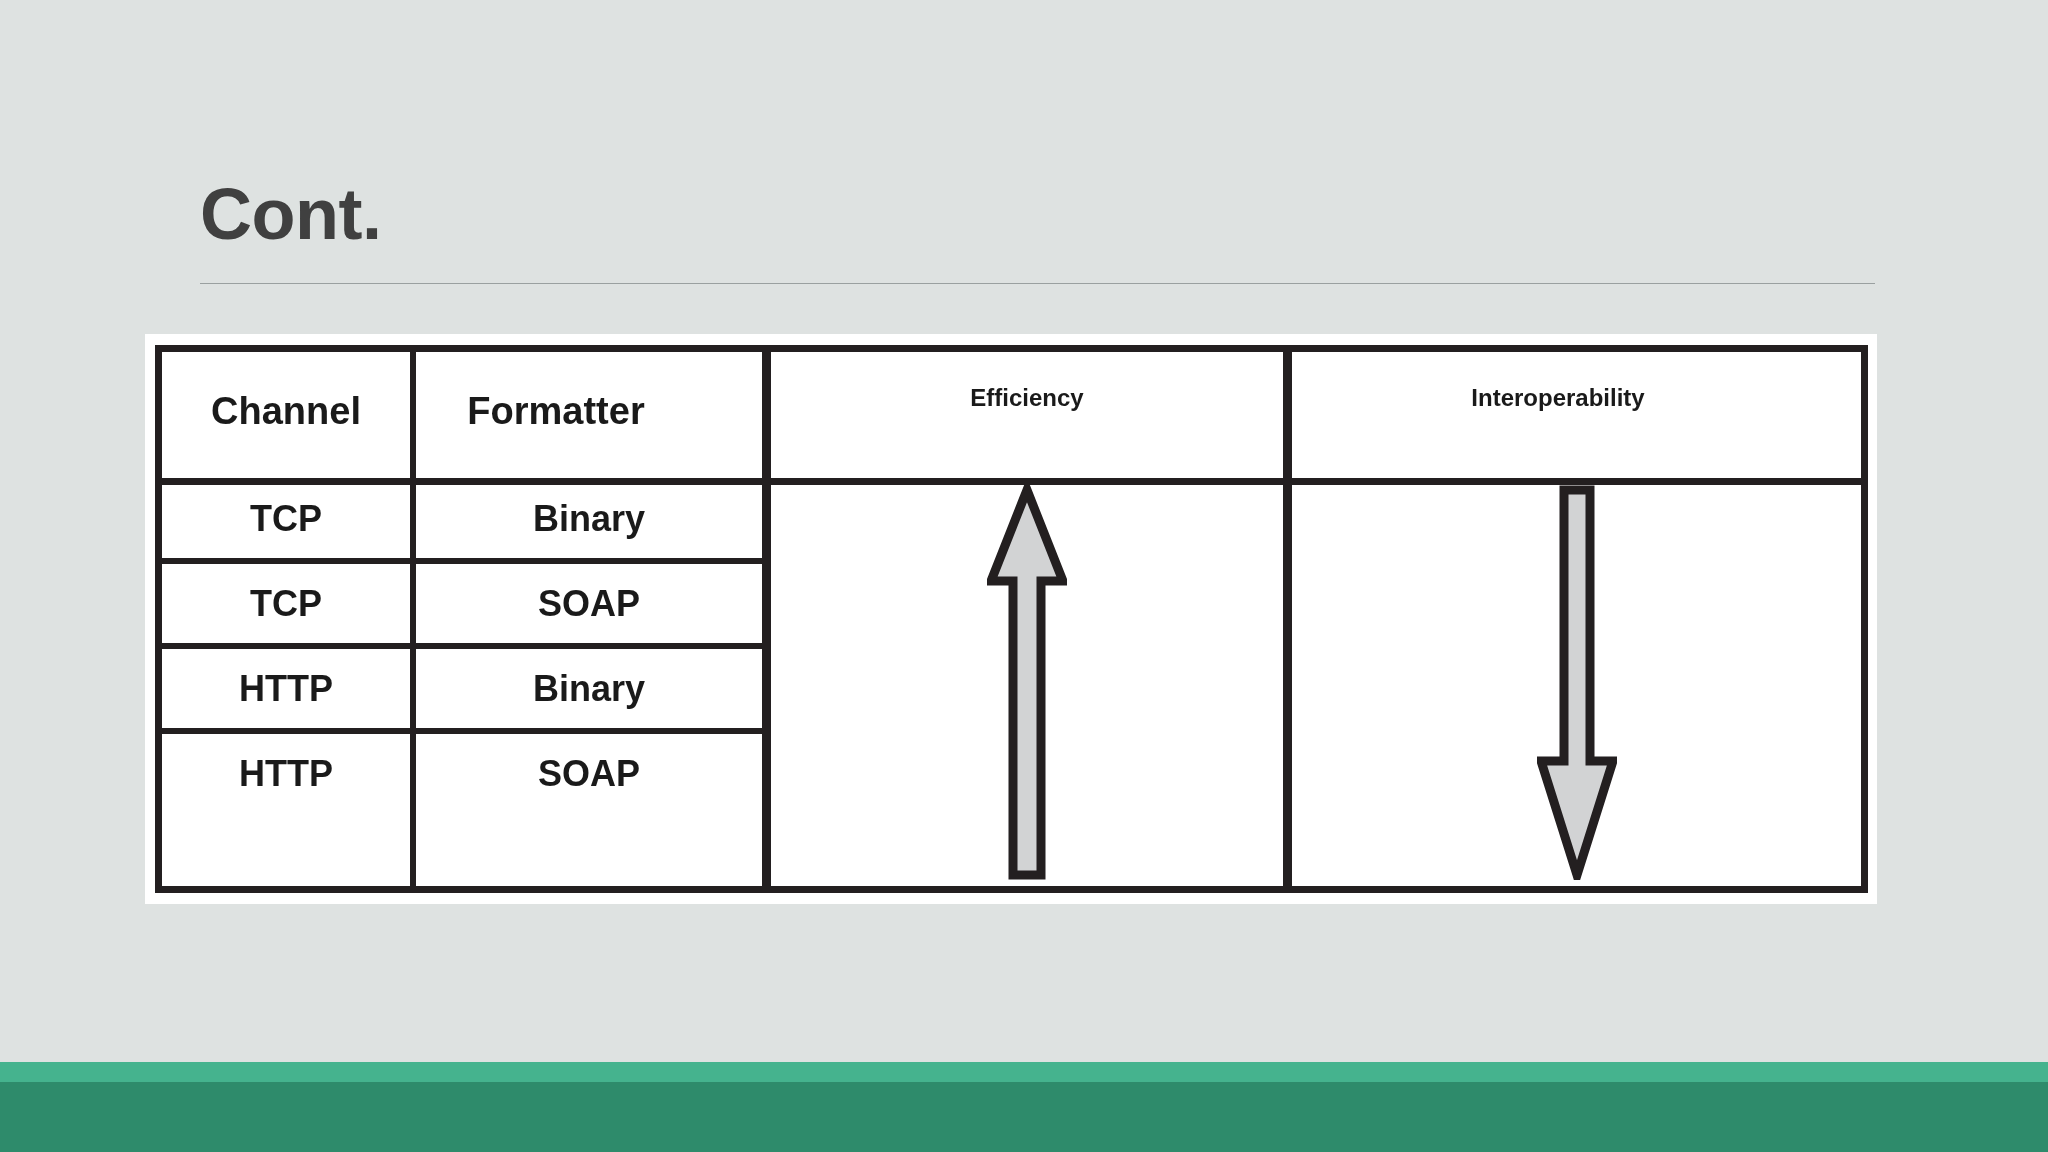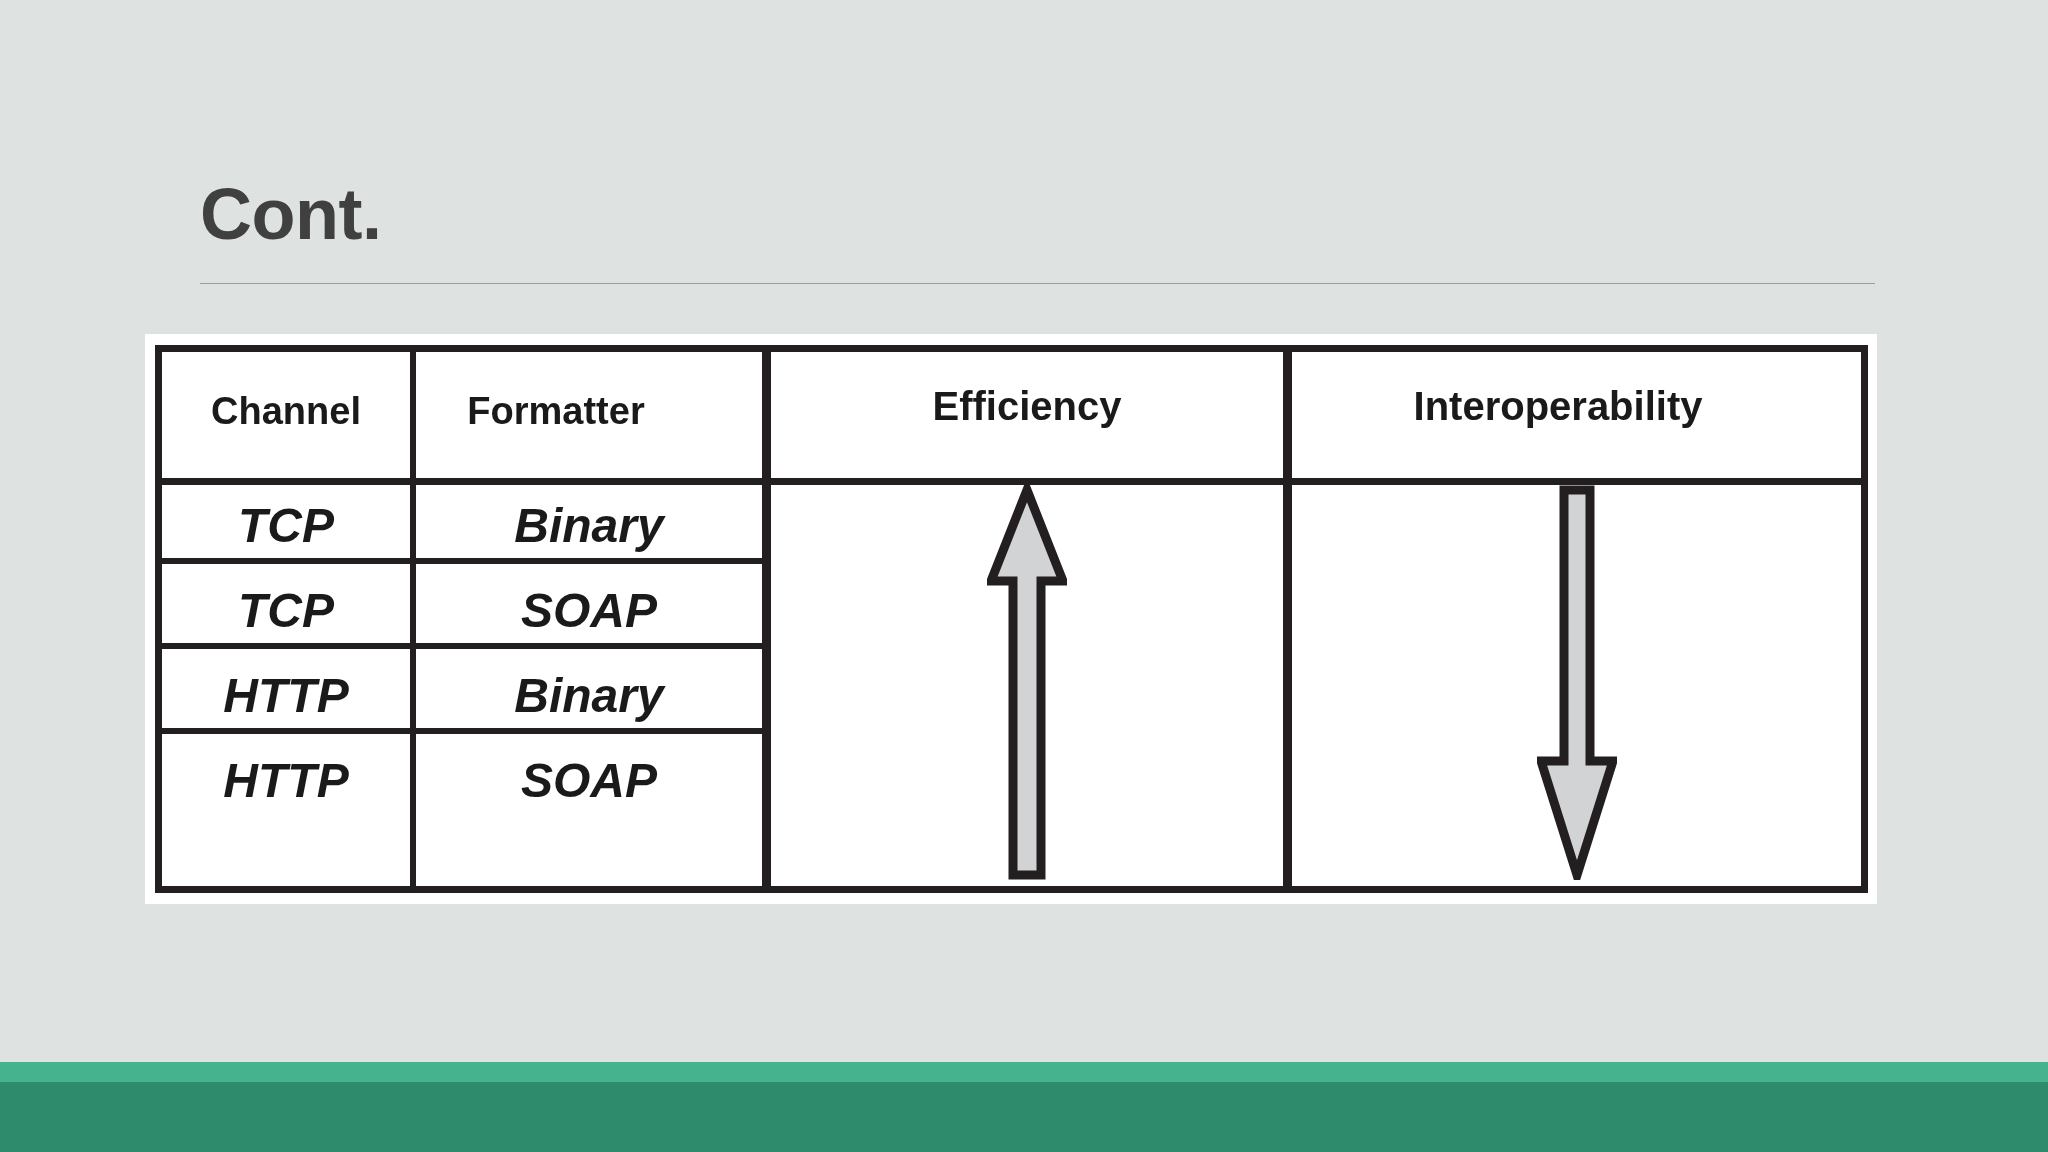--- a/index.html
+++ b/index.html
@@ -89,26 +89,25 @@
     font-family: "Liberation Sans", sans-serif;
     font-weight: bold;
     color: #1a1a1a;
     white-space: nowrap;
   }
   .hdr {
     font-size: 38px;
     top: 38px;
   }
   .hdr-wide {
-    font-size: 40px;
+    font-size: 24px;
     top: 32px;
   }
   .body-cell {
-    font-size: 48px;
-    font-style: italic;
+    font-size: 36px;
   }
 
   #hdr-channel   { left: 0;    width: 248px; }
   #hdr-formatter { left: 254px; width: 280px; }
   #hdr-efficiency{ left: 609px; width: 512px; }
   #hdr-interop   { left: 1130px; width: 532px; }
 
   #c-r1-ch { left: 0;    width: 248px; top: 146px; }
   #c-r1-fm { left: 254px; width: 346px; top: 146px; }
   #c-r2-ch { left: 0;    width: 248px; top: 231px; }

